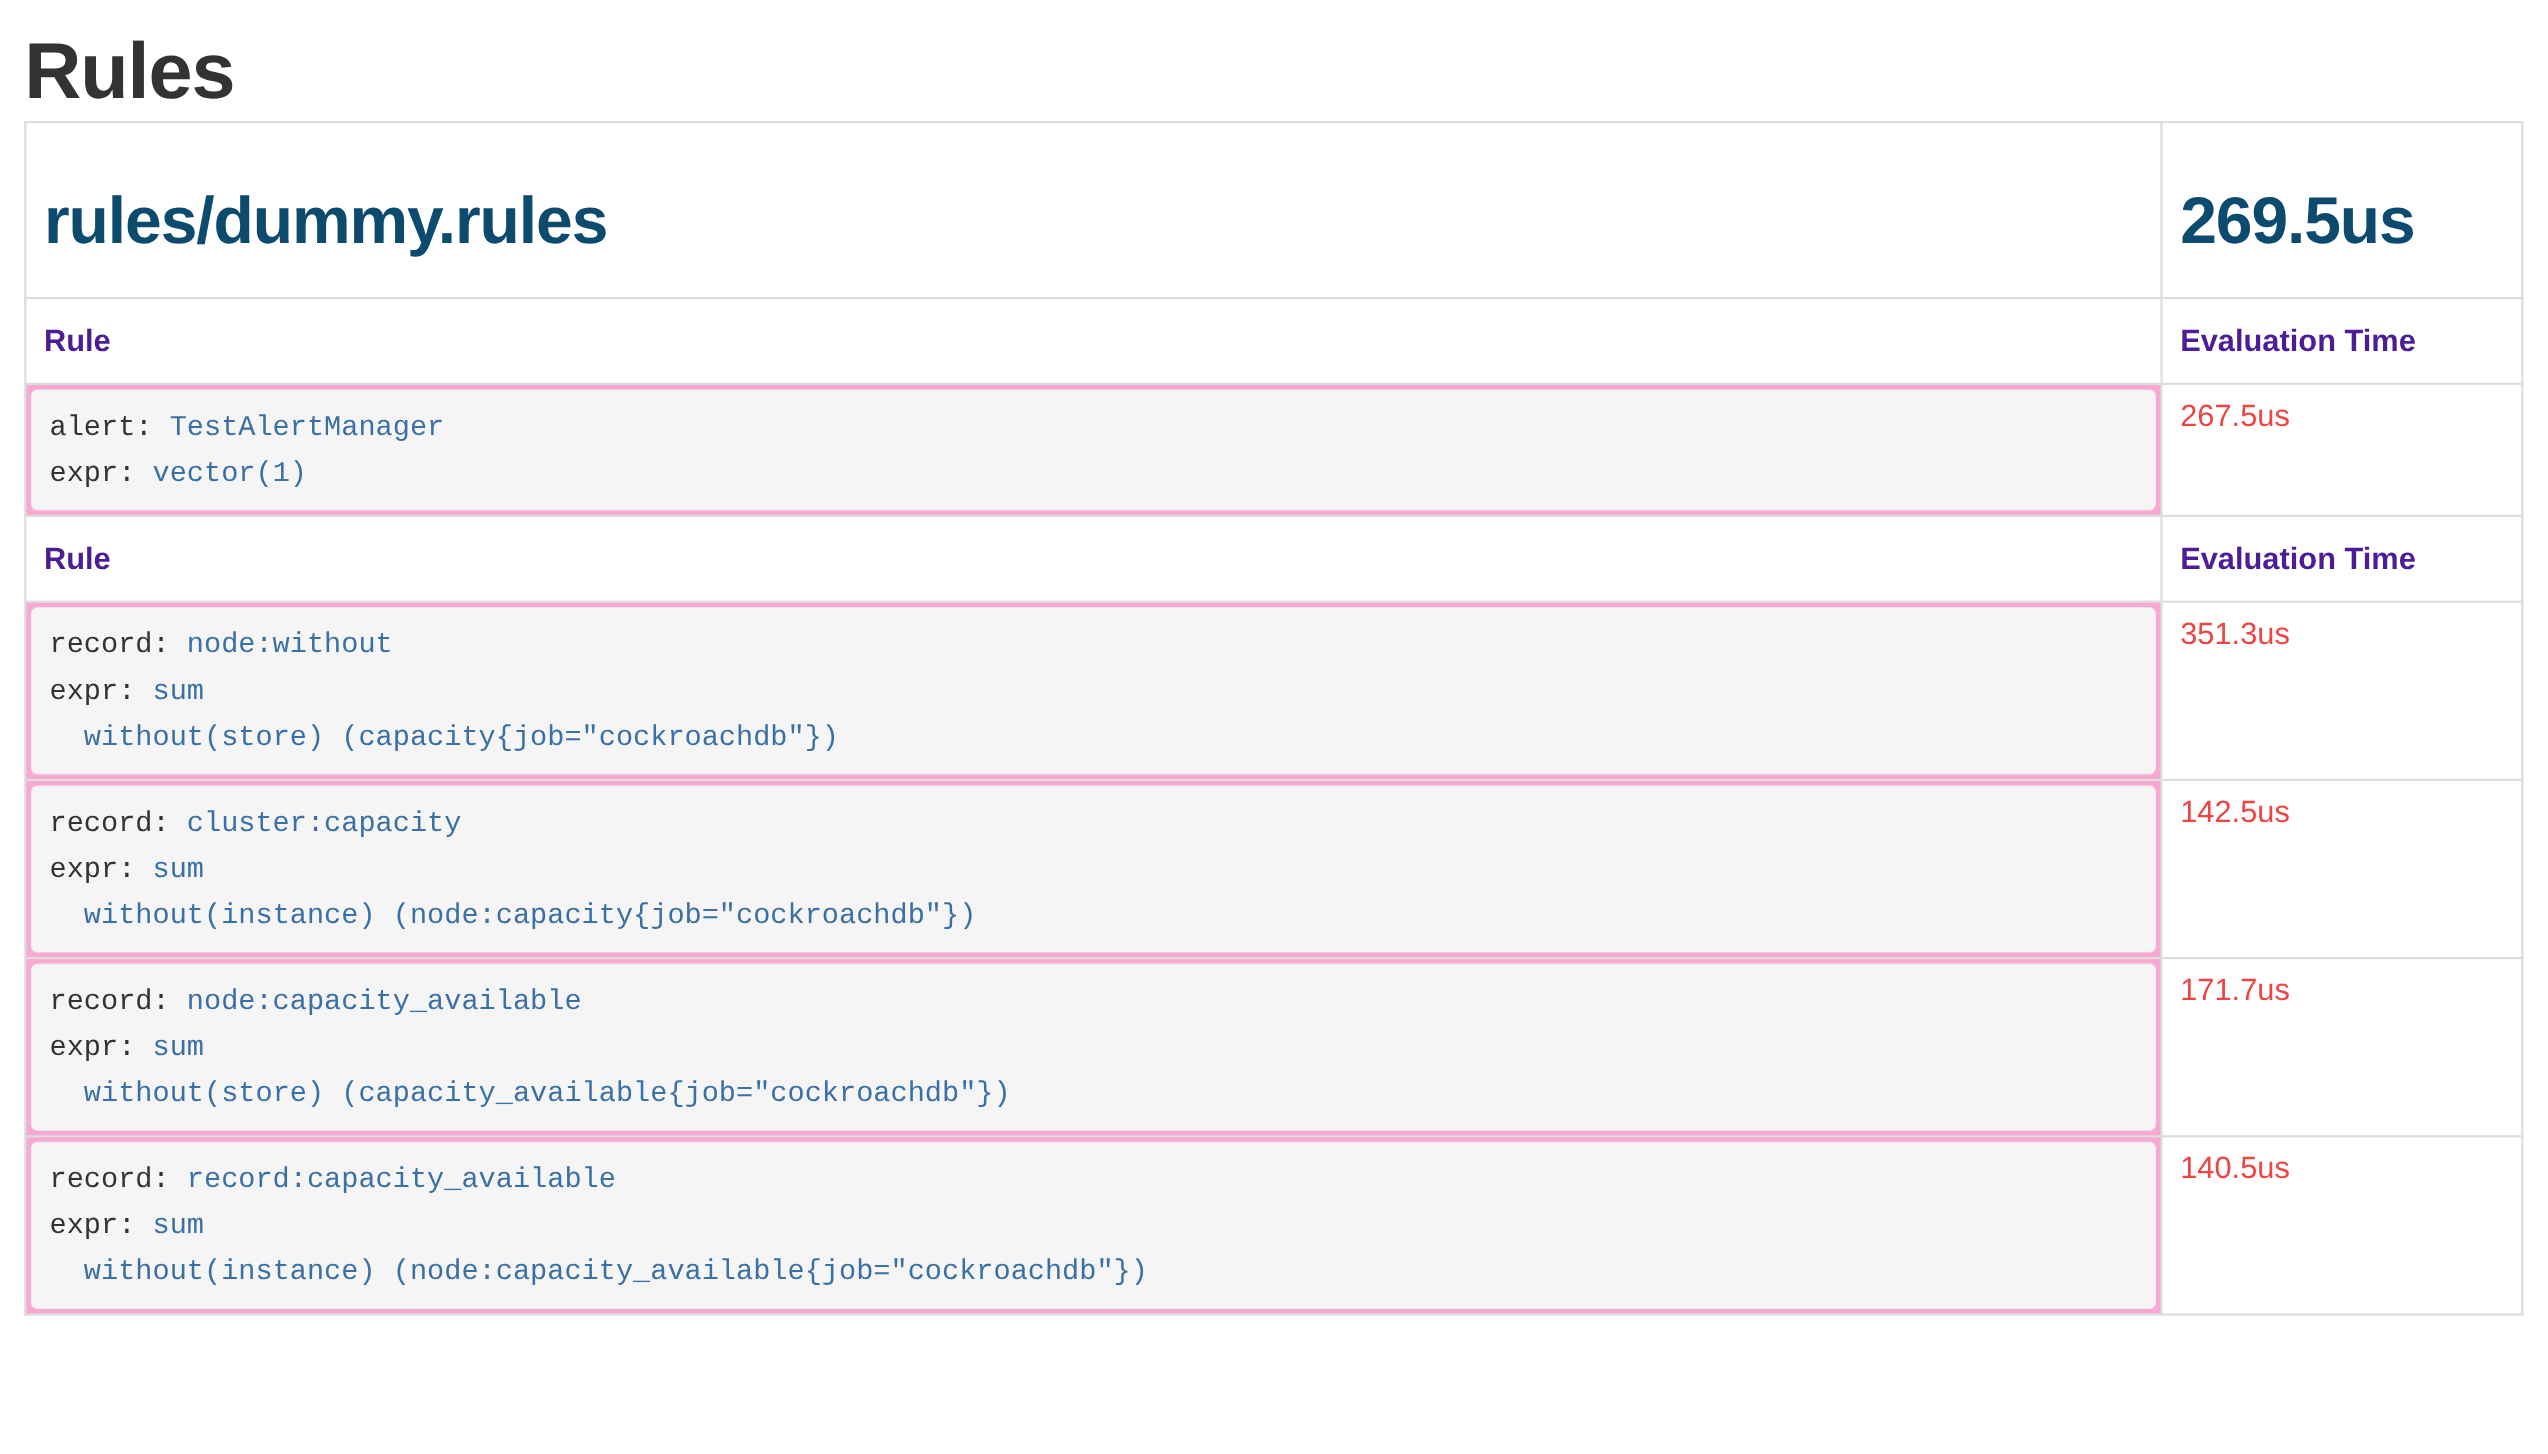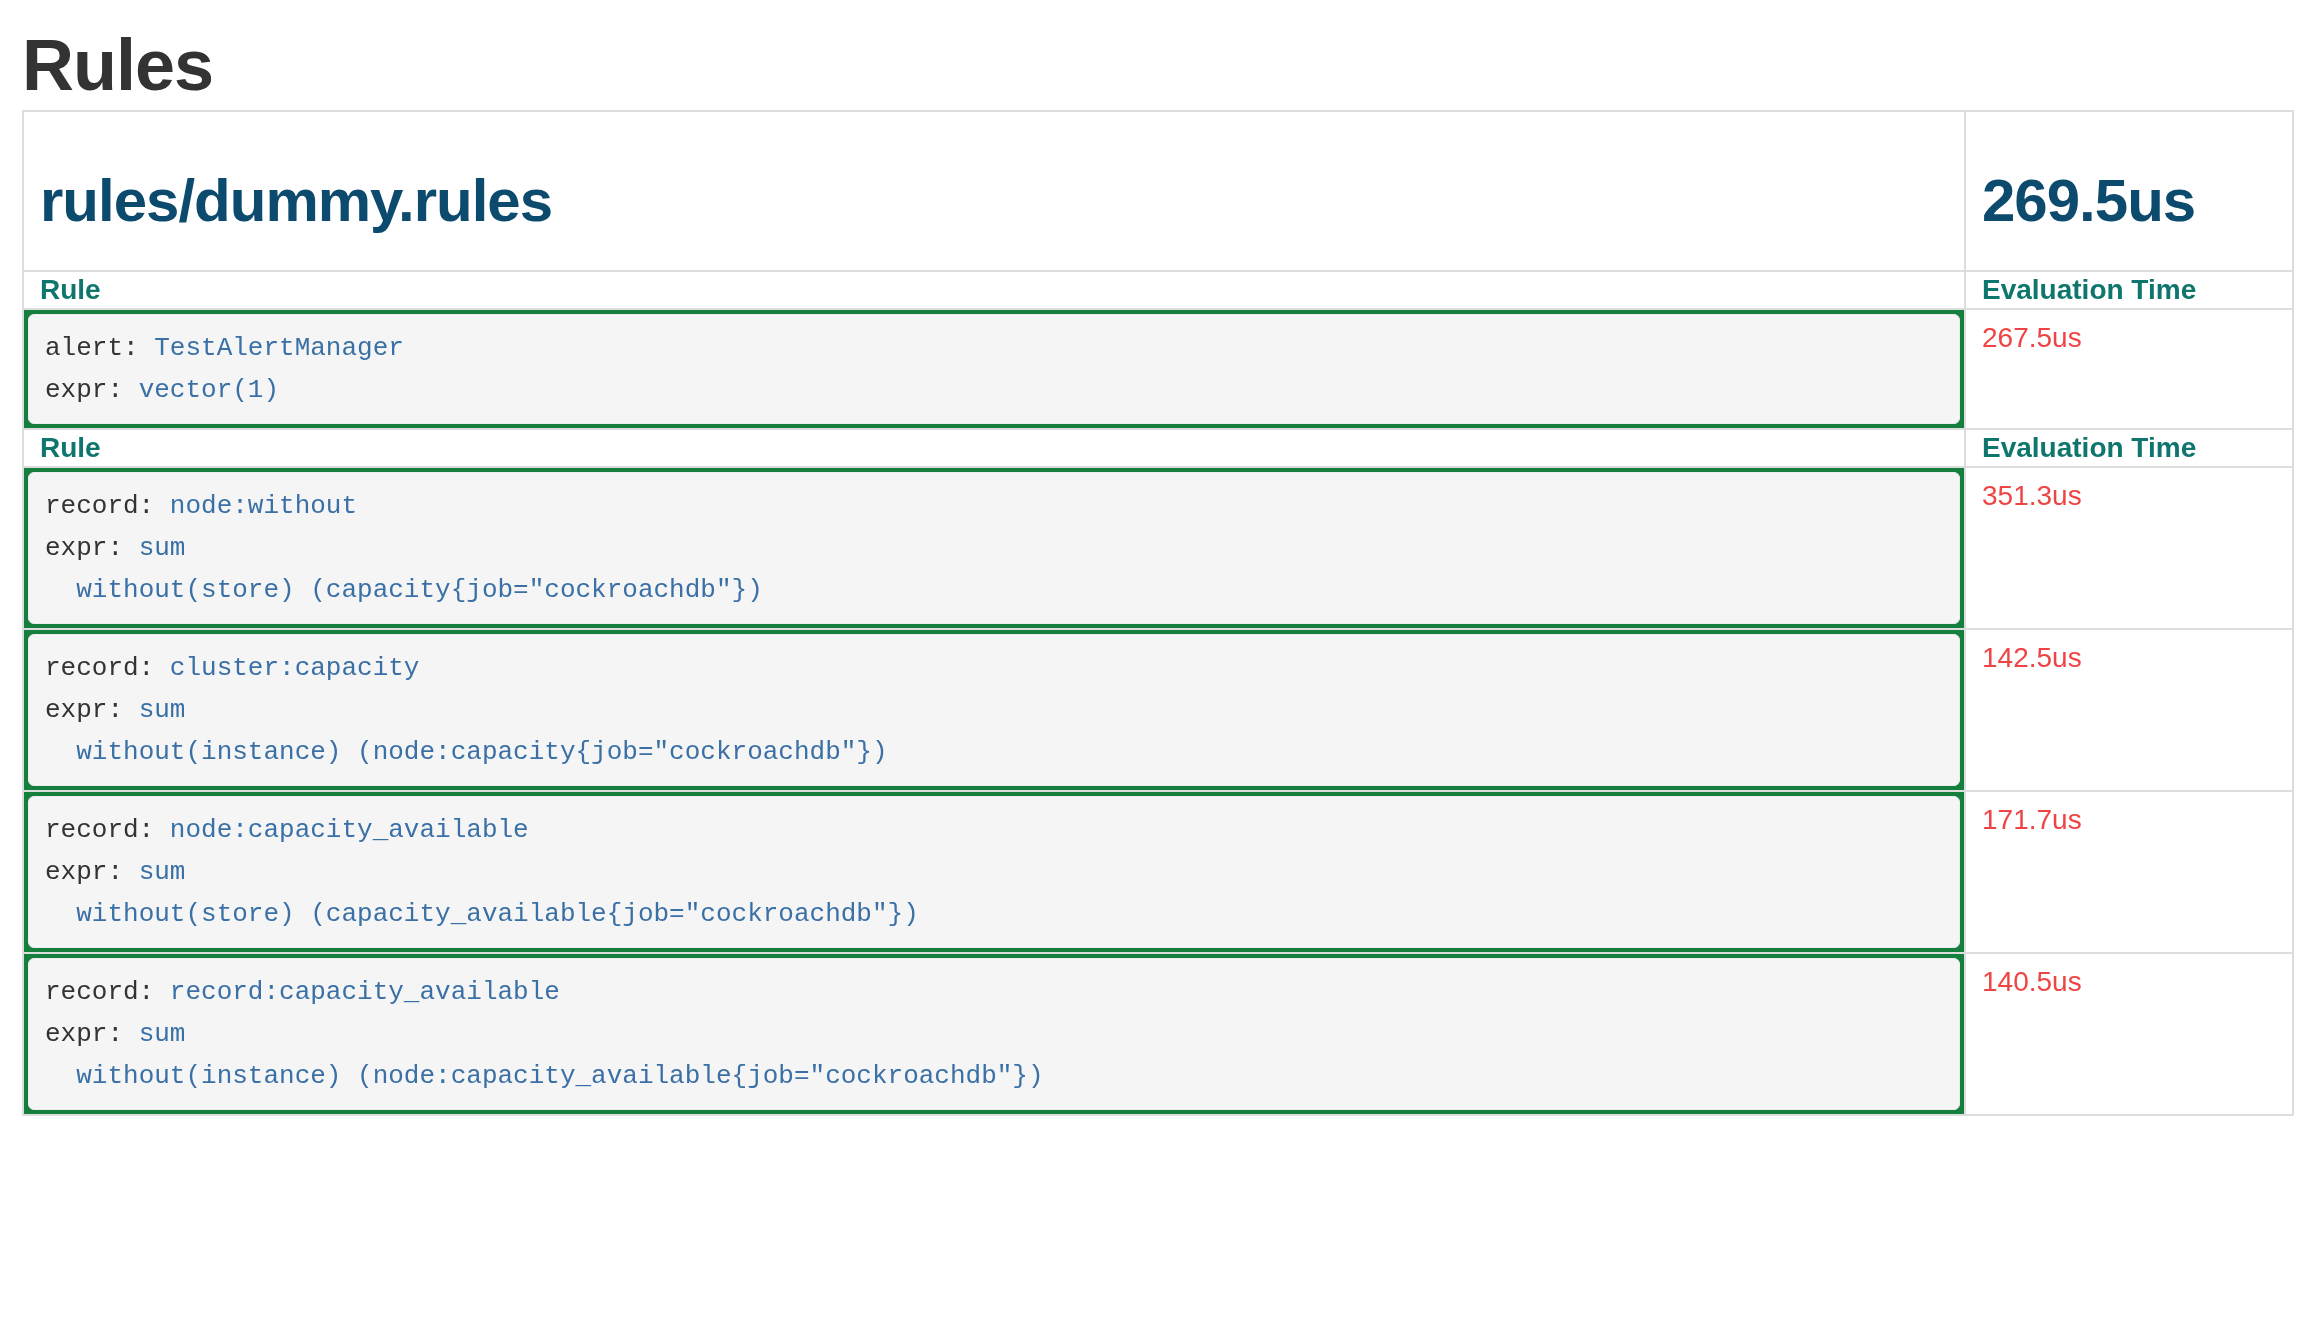--- a/index.html
+++ b/index.html
@@ -41,29 +41,29 @@
   }
   td.group-cell h2 {
     margin: 40px 0 20px 0;
     font-size: 60px;
     line-height: 1.1;
     font-weight: 600;
     color: #0c4a6e;
     letter-spacing: -1px;
   }
   th.col-header {
-    padding: 2px 16px;
+    padding: 22px 16px;
     font-size: 28px;
     font-weight: 700;
-    color: #0f766e;
+    color: #4c1d95;
     background: #fff;
   }
   td.rule-cell {
     padding: 4px;
-    background: #15803d;
+    background: #f9a8d4;
   }
   pre.code {
     margin: 0;
     background: #f5f5f5;
     border: 1px solid #ededed;
     border-radius: 6px;
     padding: 12px 16px;
     font-family: "Liberation Mono", "DejaVu Sans Mono", monospace;
     font-size: 26px;
     line-height: 42px;

